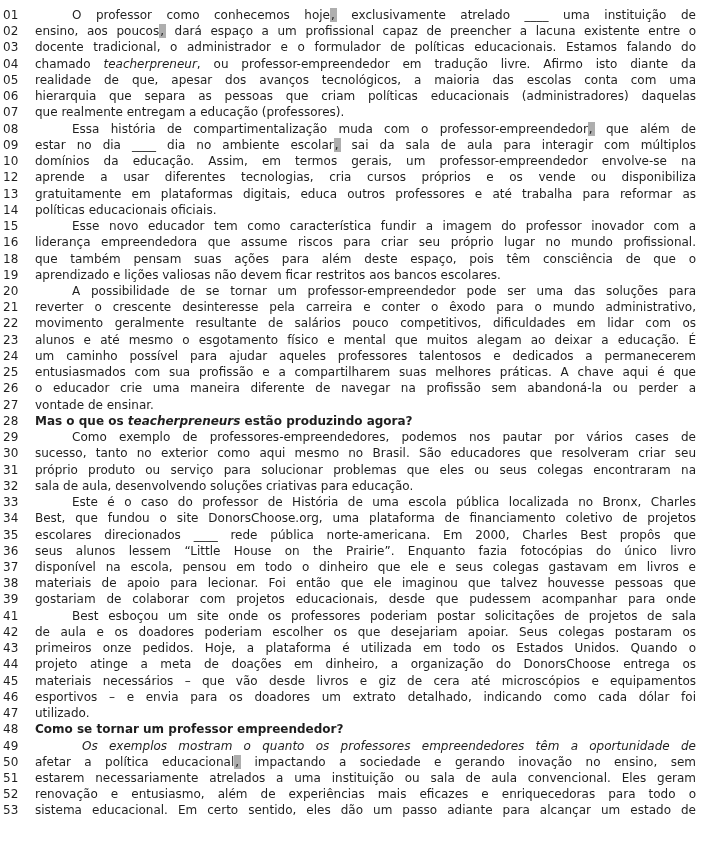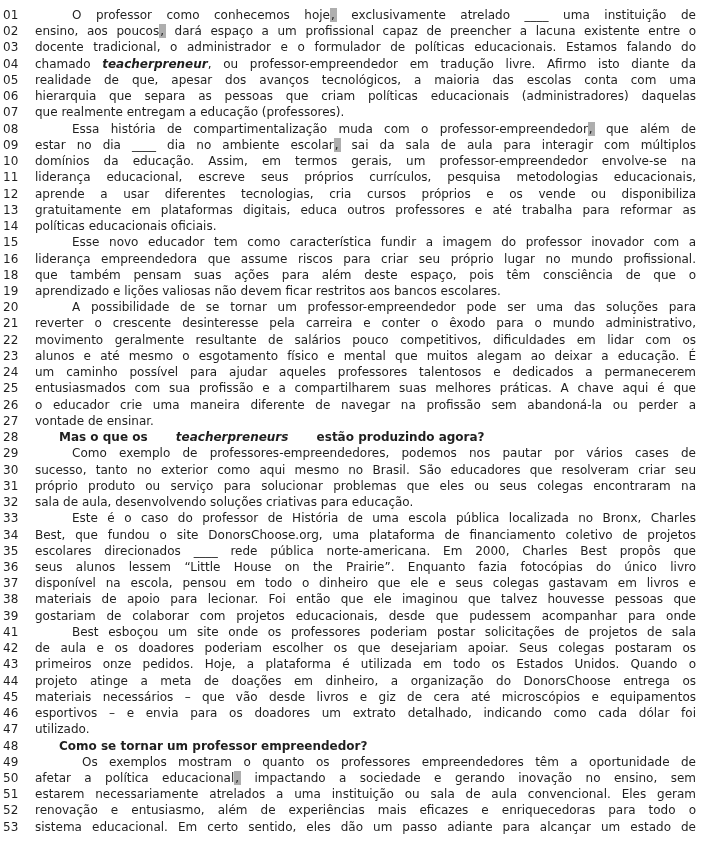--- a/index.html
+++ b/index.html
@@ -44,23 +44,23 @@
   
   .e .txt {
     text-align: left;
   }
   
   .h .txt {
     text-align: left;
     font-weight: bold;
   }
   .ind1 .txt { text-indent: 37px; }
-  .ind2 .txt { text-indent: 47px; }
-  .seg.b { font-weight: bold; margin-left: 24px; }
-  .seg.i { font-style: italic; font-weight: bold; }
+  .ind2 .txt { text-indent: 47px; font-style: italic; }
+  .seg.b { font-weight: bold; }
+  .seg.i { font-style: italic; }
   .seg.hl {
     background: #aeaeae;
     padding: 0 2px 0 1px;
   }
 </style>
 </head>
 <body>
 
 <div class="page">
   <div>
@@ -98,24 +98,20 @@
       </div>
       <div class="line j">
         <span class="num">09</span>
         <div class="txt"><span class="seg">estar no dia ____ dia no ambiente escolar</span><span class="seg hl">,</span><span class="seg"> sai da sala de aula para interagir com múltiplos</span></div>
       </div>
       <div class="line j">
         <span class="num">10</span>
         <div class="txt"><span class="seg">domínios da educação. Assim, em termos gerais, um professor-empreendedor envolve-se na</span></div>
       </div>
       <div class="line j">
-        <span class="num">11</span>
-        <div class="txt"><span class="seg">liderança educacional, escreve seus próprios currículos, pesquisa metodologias educacionais,</span></div>
-      </div>
-      <div class="line j">
         <span class="num">12</span>
         <div class="txt"><span class="seg">aprende a usar diferentes tecnologias, cria cursos próprios e os vende ou disponibiliza</span></div>
       </div>
       <div class="line j">
         <span class="num">13</span>
         <div class="txt"><span class="seg">gratuitamente em plataformas digitais, educa outros professores e até trabalha para reformar as</span></div>
       </div>
       <div class="line e">
         <span class="num">14</span>
         <div class="txt"><span class="seg">políticas educacionais oficiais.</span></div>

